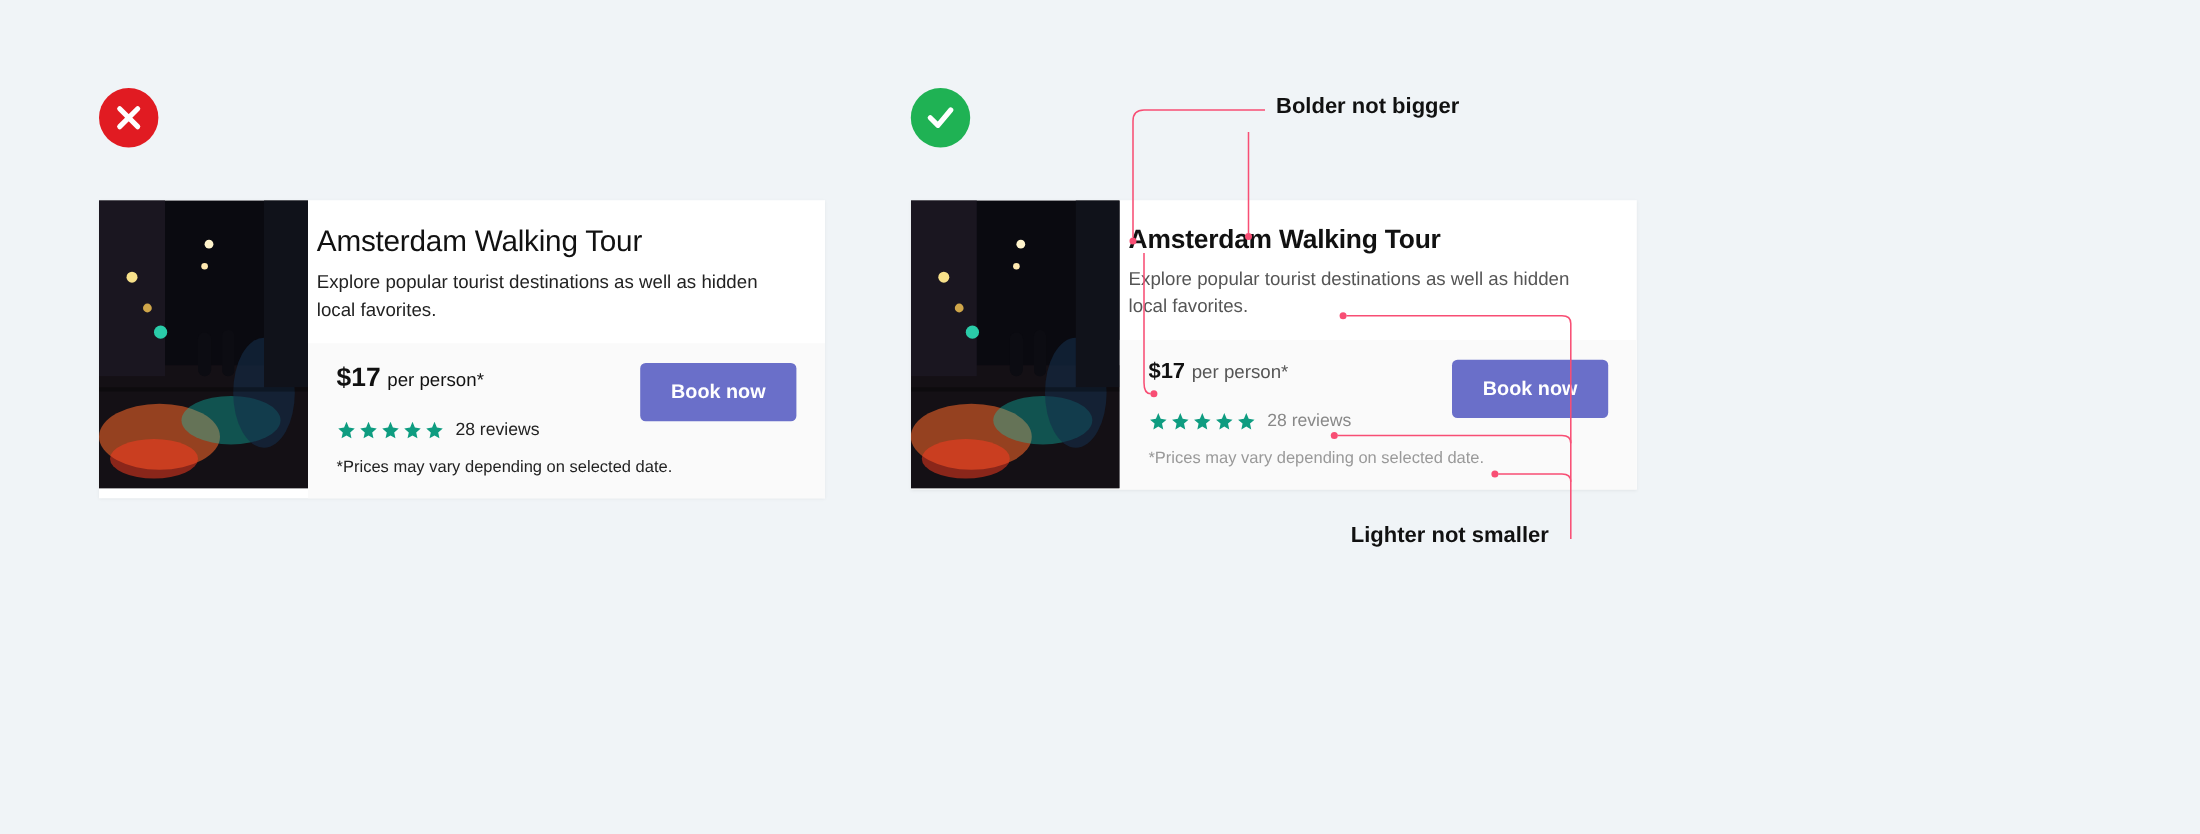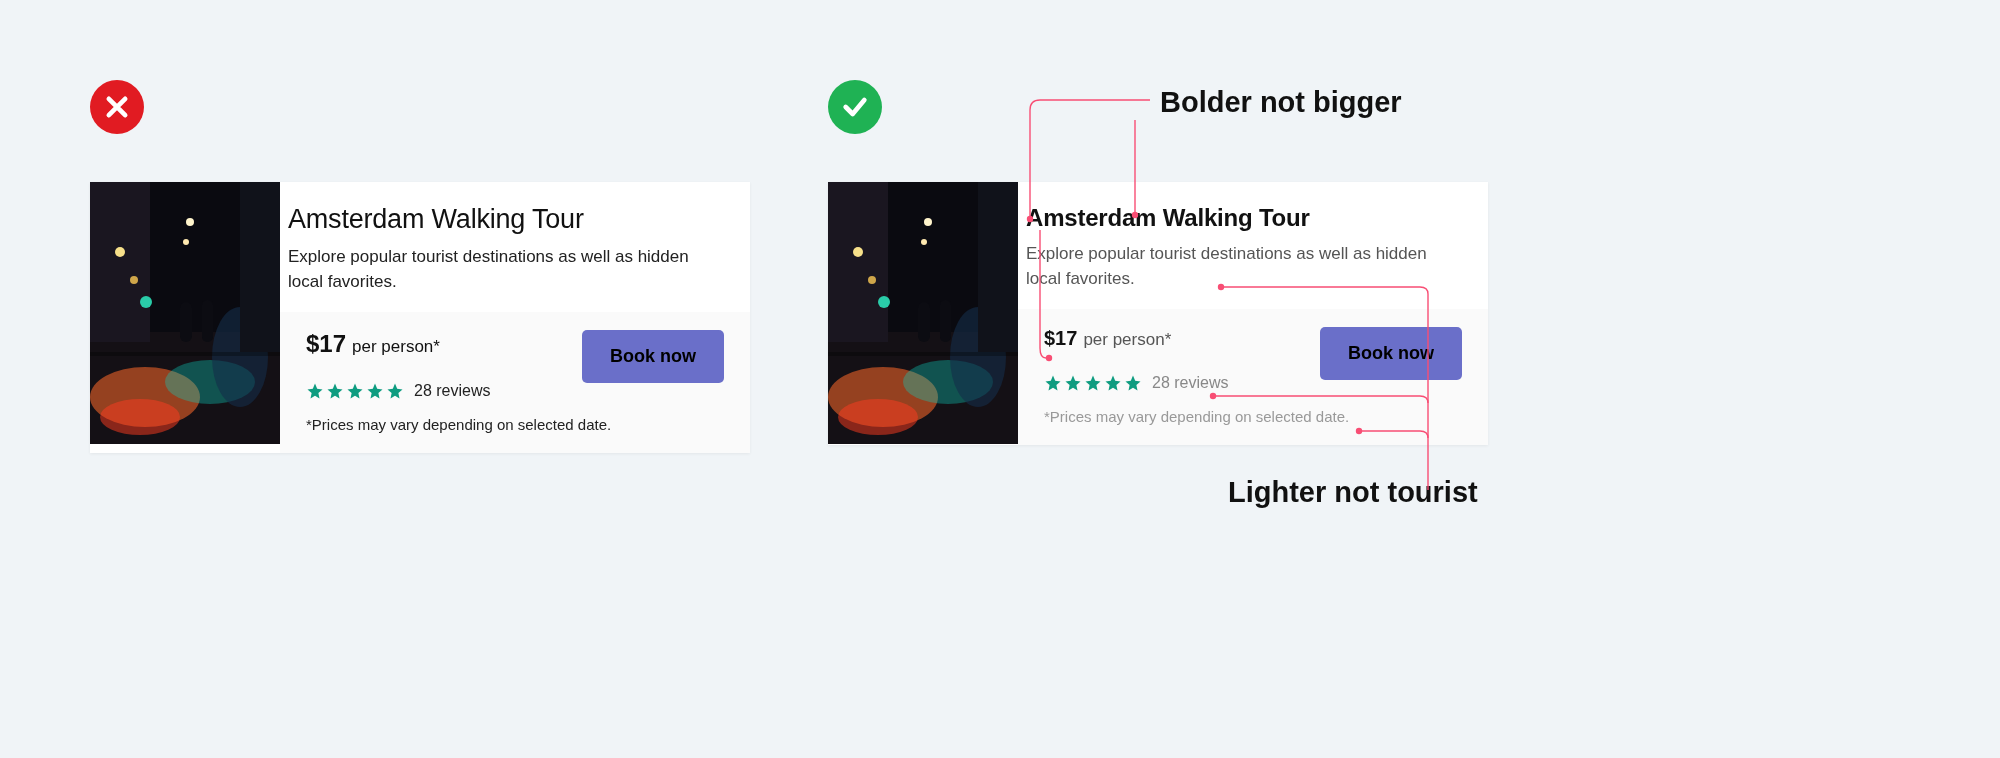--- a/index.html
+++ b/index.html
@@ -60,31 +60,31 @@
   .stars svg { width: 18px; height: 18px; }
   .stars-a svg { fill: #0e9c80; }
   .stars-b svg { fill: #0e9c80; }
   .reviews-a { font-size: 16px; color: #222; }
   .reviews-b { font-size: 16px; color: #888; }
 
   .disclaimer-a { font-size: 15px; color: #222; margin-top: 16px; }
   .disclaimer-b { font-size: 15px; color: #999; margin-top: 16px; }
 
   .book-btn {
-    background: #6a6fc9; color: #000000;
+    background: #6a6fc9; color: #ffffff;
     font-size: 18px; font-weight: 600;
     border: none; border-radius: 5px;
     padding: 16px 28px;
     cursor: pointer;
     position: absolute; right: 26px; top: 18px;
   }
 
   .annotation {
     position: absolute;
-    font-size: 29px;
+    font-size: 20px;
     font-weight: 700;
     color: #111;
     white-space: nowrap;
   }
   .ann-top    { left: 1160px; top: 86px; }
   .ann-bottom { left: 1228px; top: 476px; }
 
   .pointer-lines {
     position: absolute;
     left: 0; top: 0;
@@ -227,21 +227,21 @@
           </div>
         </div>
         <button class="book-btn">Book now</button>
         <div class="disclaimer-b">*Prices may vary depending on selected date.</div>
       </div>
     </div>
   </div>
 </div>
 
 <div class="annotation ann-top">Bolder not bigger</div>
-<div class="annotation ann-bottom">Lighter not tourist</div>
+<div class="annotation ann-bottom">Lighter not smaller</div>
 
 <svg class="pointer-lines">
 
   <path d="M1150 100 L1040 100 Q1030 100 1030 110 L1030 216"></path>
   <circle cx="1030" cy="219" r="3.2"></circle>
   <path d="M1135 120 L1135 212"></path>
   <circle cx="1135" cy="215" r="3.2"></circle>
 
   <path d="M1040 230 L1040 348 Q1040 358 1046 358"></path>
   <circle cx="1049" cy="358" r="3.2"></circle>

